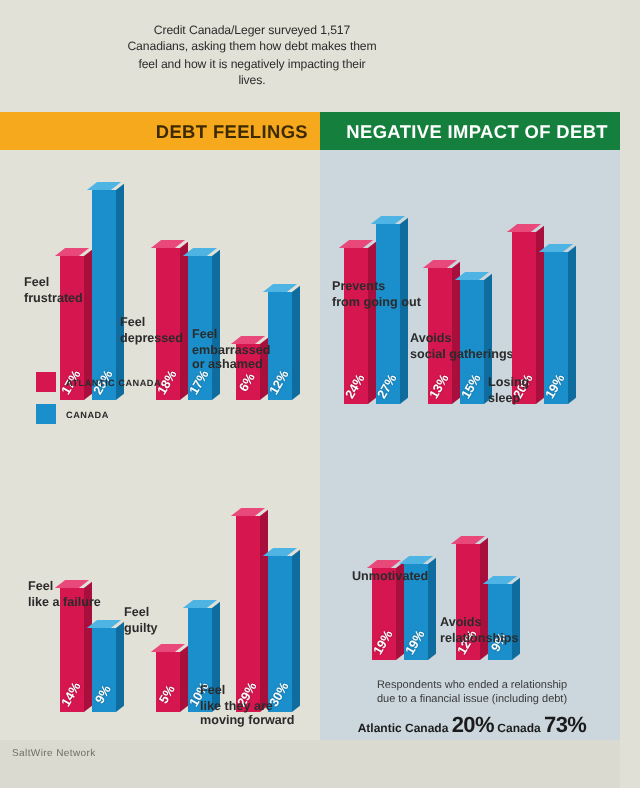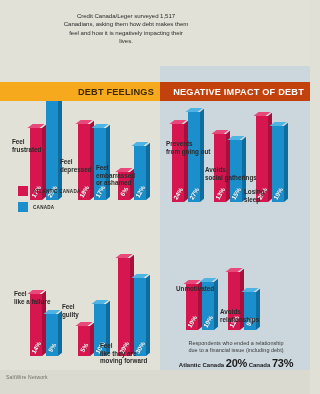--- a/index.html
+++ b/index.html
@@ -19,23 +19,23 @@
 
   
   .intro{
     position:absolute;left:62px;top:12px;width:128px;
     text-align:center;color:#2b2b2b;
     font-size:6.1px;line-height:8.4px;
     letter-spacing:-0.05px;
   }
 
   
-  .banner{position:absolute;top:82px;height:19px;display:flex;align-items:center;}
+  .banner{position:absolute;top:56px;height:19px;display:flex;align-items:center;}
   .banner-left{left:0;width:160px;background:#f7a91d;justify-content:flex-end;}
-  .banner-right{left:160px;width:150px;background:#c2410c;justify-content:flex-end;}
+  .banner-right{left:160px;width:150px;background:#15803d;justify-content:flex-end;}
   .banner span{
     font-weight:bold;font-size:9.2px;letter-spacing:0.2px;
     padding-right:6px;white-space:nowrap;
   }
   .banner-left span{color:#3d2a00;}
   .banner-right span{color:#ffffff;}
 
   
   .bar{position:absolute;}
   .bar .front{position:absolute;left:0;bottom:0;width:100%;height:100%;}

